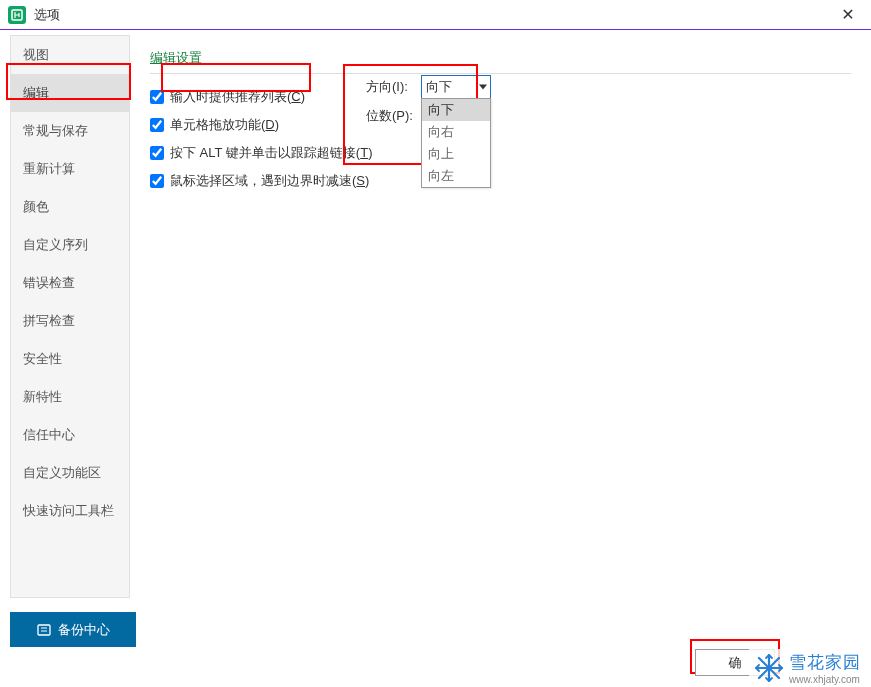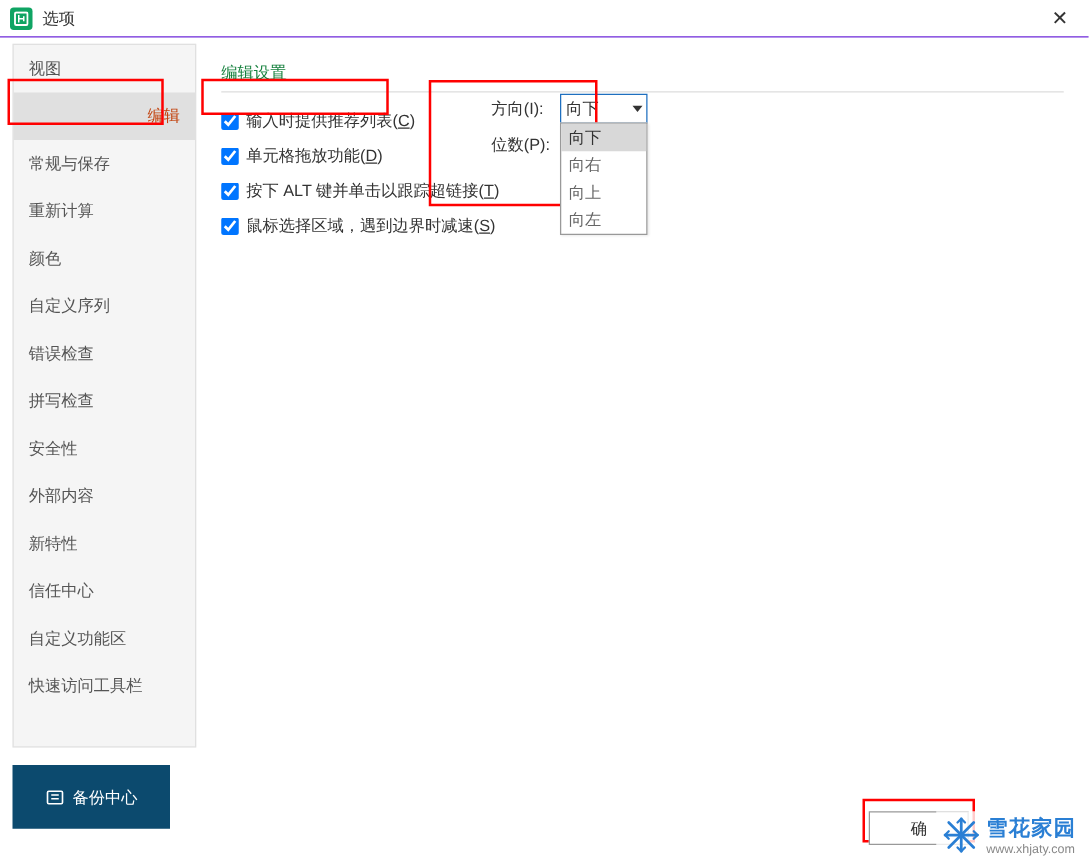--- a/index.html
+++ b/index.html
@@ -3,48 +3,48 @@
 <meta charset="utf-8">
 <style>
 * { box-sizing: border-box; margin: 0; padding: 0; }
 body { font-family: "Microsoft YaHei", SimSun, sans-serif; font-size: 13px; color: #333; background: #fff; width: 871px; height: 687px; position: relative; overflow: hidden; }
 .titlebar { height: 30px; display: flex; align-items: center; padding: 0 8px; border-bottom: 1px solid #6d28d9; }
 .titlebar .logo { width: 18px; height: 18px; background: #0fa463; border-radius: 3px; display: flex; align-items: center; justify-content: center; margin-right: 8px; }
 .titlebar .logo svg { width: 12px; height: 12px; }
 .titlebar .title { flex: 1; font-size: 13px; }
 .titlebar .close { width: 30px; height: 30px; display: flex; align-items: center; justify-content: center; cursor: pointer; font-size: 16px; }
 .main-area { display: flex; height: 568px; padding: 5px 0 0 10px; }
-.sidebar { width: 147px; background: #f5f5f5; border: 1px solid #e0e0e0; display: flex; flex-direction: column; }
+.sidebar { width: 120px; background: #f5f5f5; border: 1px solid #e0e0e0; display: flex; flex-direction: column; }
 .sidebar-item { padding: 10px 12px; cursor: pointer; font-size: 13px; color: #555; }
-.sidebar-item.active { background: #e0e0e0; color: #c2410c; text-align: right; }
+.sidebar-item.active { background: #e0e0e0; color: #404040; }
 .red-box-sidebar { position: absolute; border: 2px solid #ff0000; pointer-events: none; }
 .content { flex: 1; padding: 14px 20px; position: relative; }
 .section-title { font-size: 13px; color: #15803d; border-bottom: 1px solid #ddd; padding-bottom: 6px; margin-bottom: 14px; text-decoration: underline; }
 .options-row { display: flex; align-items: flex-start; }
 .checkbox-list { width: 180px; }
 .checkbox-row { display: flex; align-items: center; margin-bottom: 10px; font-size: 13px; }
 .checkbox-row input[type="checkbox"] { margin-right: 6px; width: 14px; height: 14px; }
 .checkbox-row label { cursor: pointer; }
 .checkbox-row .u { text-decoration: underline; }
 .field-row { display: flex; align-items: center; margin-bottom: 8px; font-size: 13px; }
 .field-row .label { width: 55px; margin-left: 36px; }
 .dropdown { position: relative; width: 70px; height: 24px; border: 1px solid #1e6fbf; background: #fff; display: flex; align-items: center; padding: 0 4px; cursor: pointer; }
 .dropdown .arrow { position: absolute; right: 3px; top: 50%; transform: translateY(-50%); width: 0; height: 0; border-left: 4px solid transparent; border-right: 4px solid transparent; border-top: 5px solid #333; }
 .dropdown-list { position: absolute; top: 22px; left: -1px; width: 70px; border: 1px solid #999; background: #fff; z-index: 10; box-shadow: 1px 1px 2px rgba(0,0,0,0.1); }
 .dropdown-list .opt { padding: 2px 6px; font-size: 13px; color: #666; cursor: pointer; }
 .dropdown-list .opt.sel { background: #d8d8d8; color: #333; }
 .red-box { position: absolute; border: 2px solid #ff0000; pointer-events: none; }
 .footer { position: absolute; bottom: 8px; left: 10px; right: 10px; height: 75px; }
-.backup-btn { position: absolute; top: 8px; left: 0; width: 126px; height: 51px; background: #0c4a6e; color: #fff; display: flex; align-items: center; justify-content: center; cursor: pointer; font-size: 13px; }
+.backup-btn { position: absolute; top: 8px; left: 0; width: 126px; height: 35px; background: #0369a1; color: #fff; display: flex; align-items: center; justify-content: center; cursor: pointer; font-size: 13px; }
 .backup-btn .icon { margin-right: 6px; display: flex; }
 .ok-btn { position: absolute; bottom: 3px; right: 86px; width: 80px; height: 27px; border: 1px solid #999; background: #fff; display: flex; align-items: center; justify-content: center; cursor: pointer; font-size: 13px; }
 .watermark { position: absolute; bottom: 0; right: 6px; display: flex; align-items: center; background: rgba(255,255,255,0.8); padding: 2px 4px; z-index: 50; }
 .watermark .wicon { width: 32px; height: 32px; margin-right: 4px; }
 .watermark .wtext { display: flex; flex-direction: column; font-size: 12px; }
-.watermark .wt1 { font-size: 17px; font-weight: bold; color: #2a7fd4; letter-spacing: 1px; }
+.watermark .wt1 { font-size: 17px; font-weight: normal; color: #2a7fd4; letter-spacing: 1px; }
 .watermark .wt2 { font-size: 10px; color: #888; }
 </style>
 </head>
 <body>
 
 <div class="titlebar">
   <div class="logo">
     <svg viewBox="0 0 12 12">
         <rect x="1" y="1" width="10" height="10" fill="none" stroke="#fff" stroke-width="1.5" rx="1"></rect>
         <path d="M4 3 L4 9 M4 6 L8 6 M8 4 L8 8" stroke="#fff" stroke-width="1.2" fill="none"></path>
@@ -58,21 +58,20 @@
   <div class="sidebar">
     <div class="sidebar-item">视图</div>
     <div class="sidebar-item active">编辑</div>
     <div class="sidebar-item">常规与保存</div>
     <div class="sidebar-item">重新计算</div>
     <div class="sidebar-item">颜色</div>
     <div class="sidebar-item">自定义序列</div>
     <div class="sidebar-item">错误检查</div>
     <div class="sidebar-item">拼写检查</div>
     <div class="sidebar-item">安全性</div>
-    <div class="sidebar-item">外部内容</div>
     <div class="sidebar-item">新特性</div>
     <div class="sidebar-item">信任中心</div>
     <div class="sidebar-item">自定义功能区</div>
     <div class="sidebar-item">快速访问工具栏</div>
   </div>
 
   <div class="content">
     <div class="section-title">编辑设置</div>
     <div class="options-row">
       <div class="checkbox-list" style="width:auto;">

